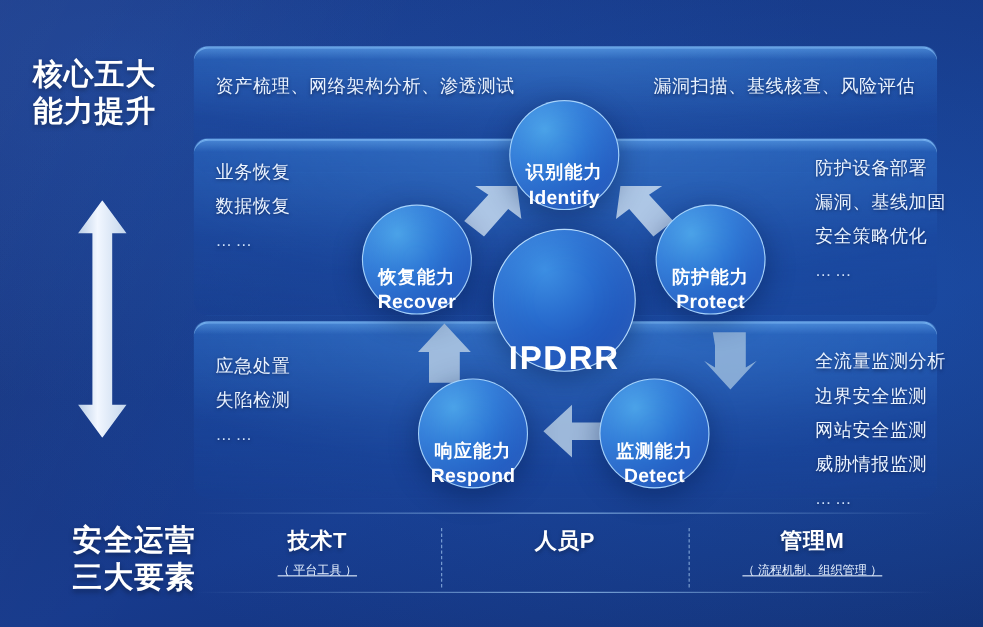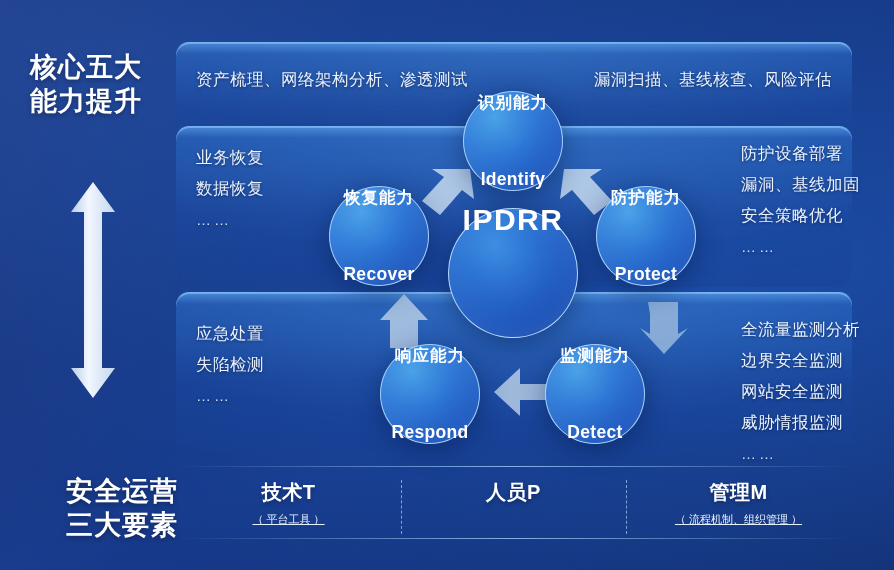--- a/index.html
+++ b/index.html
@@ -64,21 +64,21 @@
   #t1a{left:196px;top:64px;}
   #t1b{left:auto;right:62px;top:64px;}
   #t2a{left:196px;top:142px;}
   #t2b{right:34px;top:138px;}
   #t3a{left:196px;top:318px;}
   #t3b{right:34px;top:314px;}
 
   
   .circ{
     position:absolute;border-radius:50%;
-    display:flex;flex-direction:column;align-items:center;justify-content:space-between;
+    display:flex;flex-direction:column;align-items:center;justify-content:flex-end;
     color:#ffffff;text-align:center;
     border:1.6px solid rgba(176,219,255,.92);
     box-shadow:0 6px 26px rgba(5,25,70,.45), inset 0 0 34px rgba(120,190,255,.22);
   }
   .circ .cn{font-size:16.5px;font-weight:bold;line-height:21px;letter-spacing:1px;}
   .circ .en{font-size:17.5px;font-weight:bold;line-height:22px;letter-spacing:.3px;}
   .sat{
     width:98px;height:98px;
     background:radial-gradient(circle at 32% 26%, #4aa2e8 0%, #2f79d6 38%, #1e56bd 72%, #1b46a6 100%);
   }

